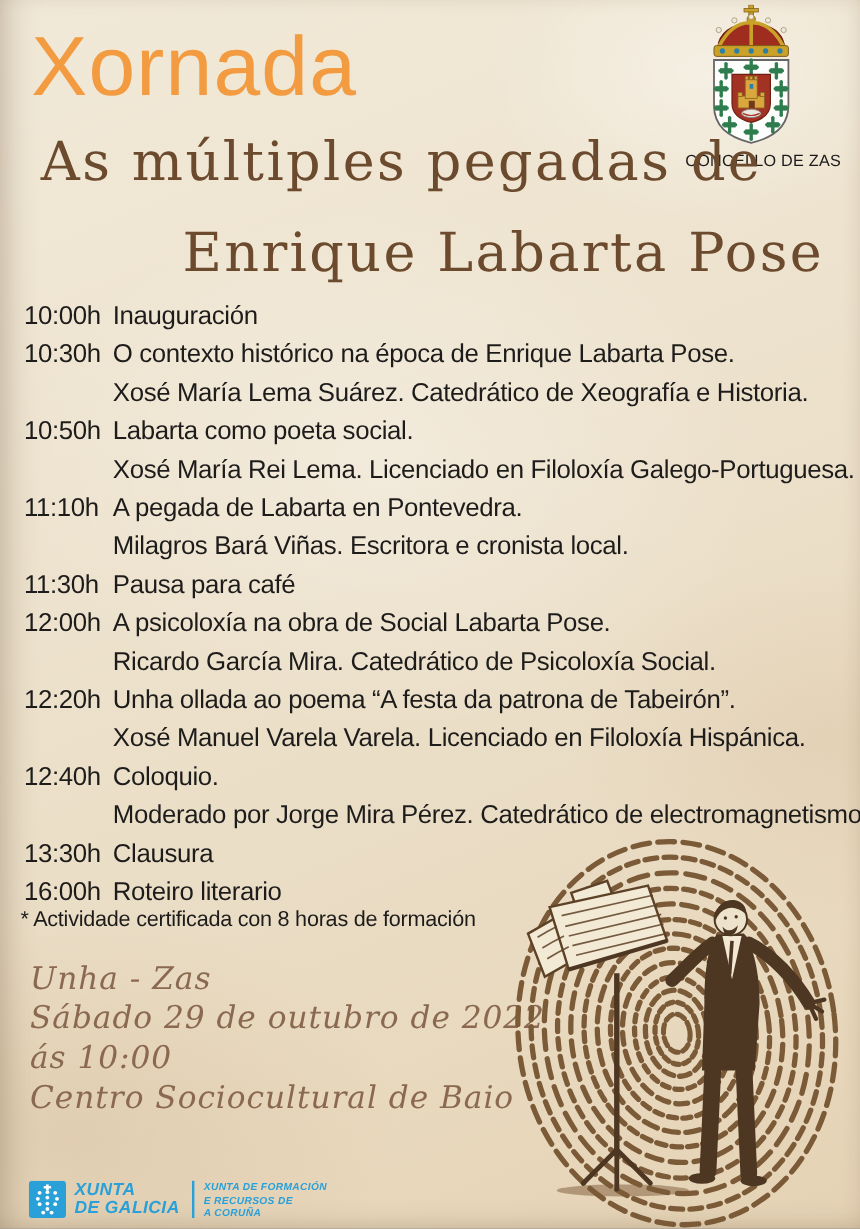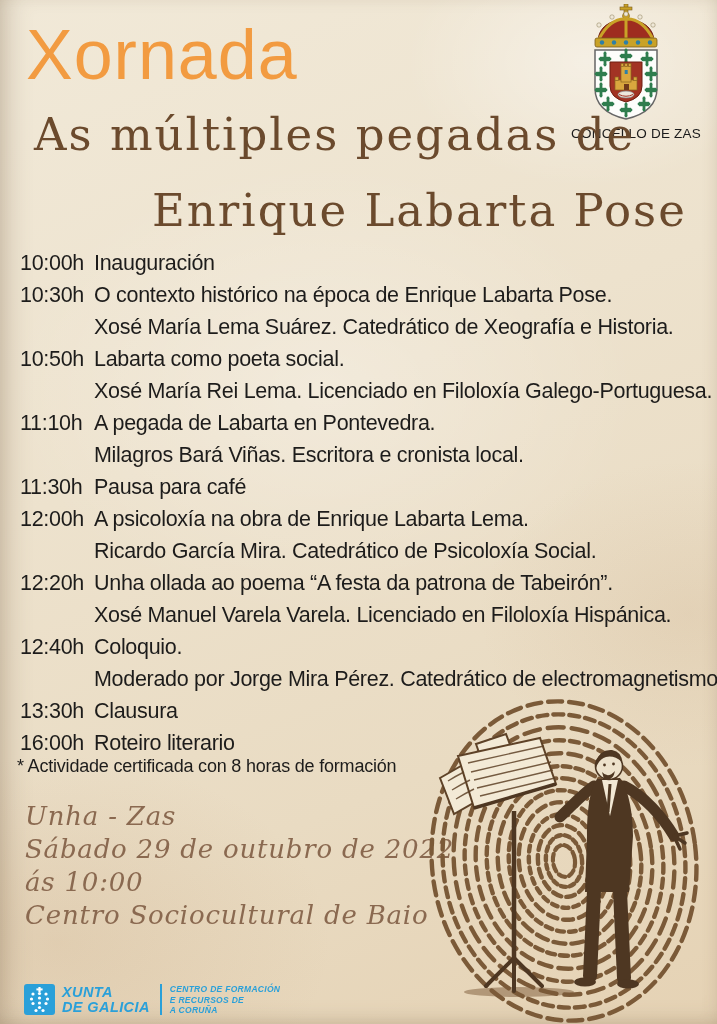--- a/index.html
+++ b/index.html
@@ -188,21 +188,21 @@
 
   <div class="schedule">
     <div class="row"><span class="time">10:00h</span><span>Inauguración</span></div>
     <div class="row"><span class="time">10:30h</span><span>O contexto histórico na época de Enrique Labarta Pose.</span></div>
     <div class="row"><span class="time"></span><span>Xosé María Lema Suárez. Catedrático de Xeografía e Historia.</span></div>
     <div class="row"><span class="time">10:50h</span><span>Labarta como poeta social.</span></div>
     <div class="row"><span class="time"></span><span>Xosé María Rei Lema. Licenciado en Filoloxía Galego-Portuguesa.</span></div>
     <div class="row"><span class="time">11:10h</span><span>A pegada de Labarta en Pontevedra.</span></div>
     <div class="row"><span class="time"></span><span>Milagros Bará Viñas. Escritora e cronista local.</span></div>
     <div class="row"><span class="time">11:30h</span><span>Pausa para café</span></div>
-    <div class="row"><span class="time">12:00h</span><span>A psicoloxía na obra de Enrique Labarta Lema.</span></div>
+    <div class="row"><span class="time">12:00h</span><span>A psicoloxía na obra de Social Labarta Pose.</span></div>
     <div class="row"><span class="time"></span><span>Ricardo García Mira. Catedrático de Psicoloxía Social.</span></div>
     <div class="row"><span class="time">12:20h</span><span>Unha ollada ao poema “A festa da patrona de Tabeirón”.</span></div>
     <div class="row"><span class="time"></span><span>Xosé Manuel Varela Varela. Licenciado en Filoloxía Hispánica.</span></div>
     <div class="row"><span class="time">12:40h</span><span>Coloquio.</span></div>
     <div class="row"><span class="time"></span><span>Moderado por Jorge Mira Pérez. Catedrático de electromagnetismo.</span></div>
     <div class="row"><span class="time">13:30h</span><span>Clausura</span></div>
     <div class="row"><span class="time">16:00h</span><span>Roteiro literario</span></div>
   </div>
 
   <div class="footnote">* Actividade certificada con 8 horas de formación</div>
@@ -283,19 +283,19 @@
             <circle cx="19" cy="26.5" r="1.6"></circle>
         </g>
       </svg>
       <div class="xunta-text">
         <span>XUNTA</span>
         <span>DE GALICIA</span>
       </div>
     </div>
     <div class="footer-divider"></div>
     <div class="cfr">
-      <span>CENTRO DE FORMACIÓN</span>
+      <span>XUNTA DE FORMACIÓN</span>
       <span>E RECURSOS DE</span>
       <span>A CORUÑA</span>
     </div>
   </div>
 
 </div>
 
 </body></html>

